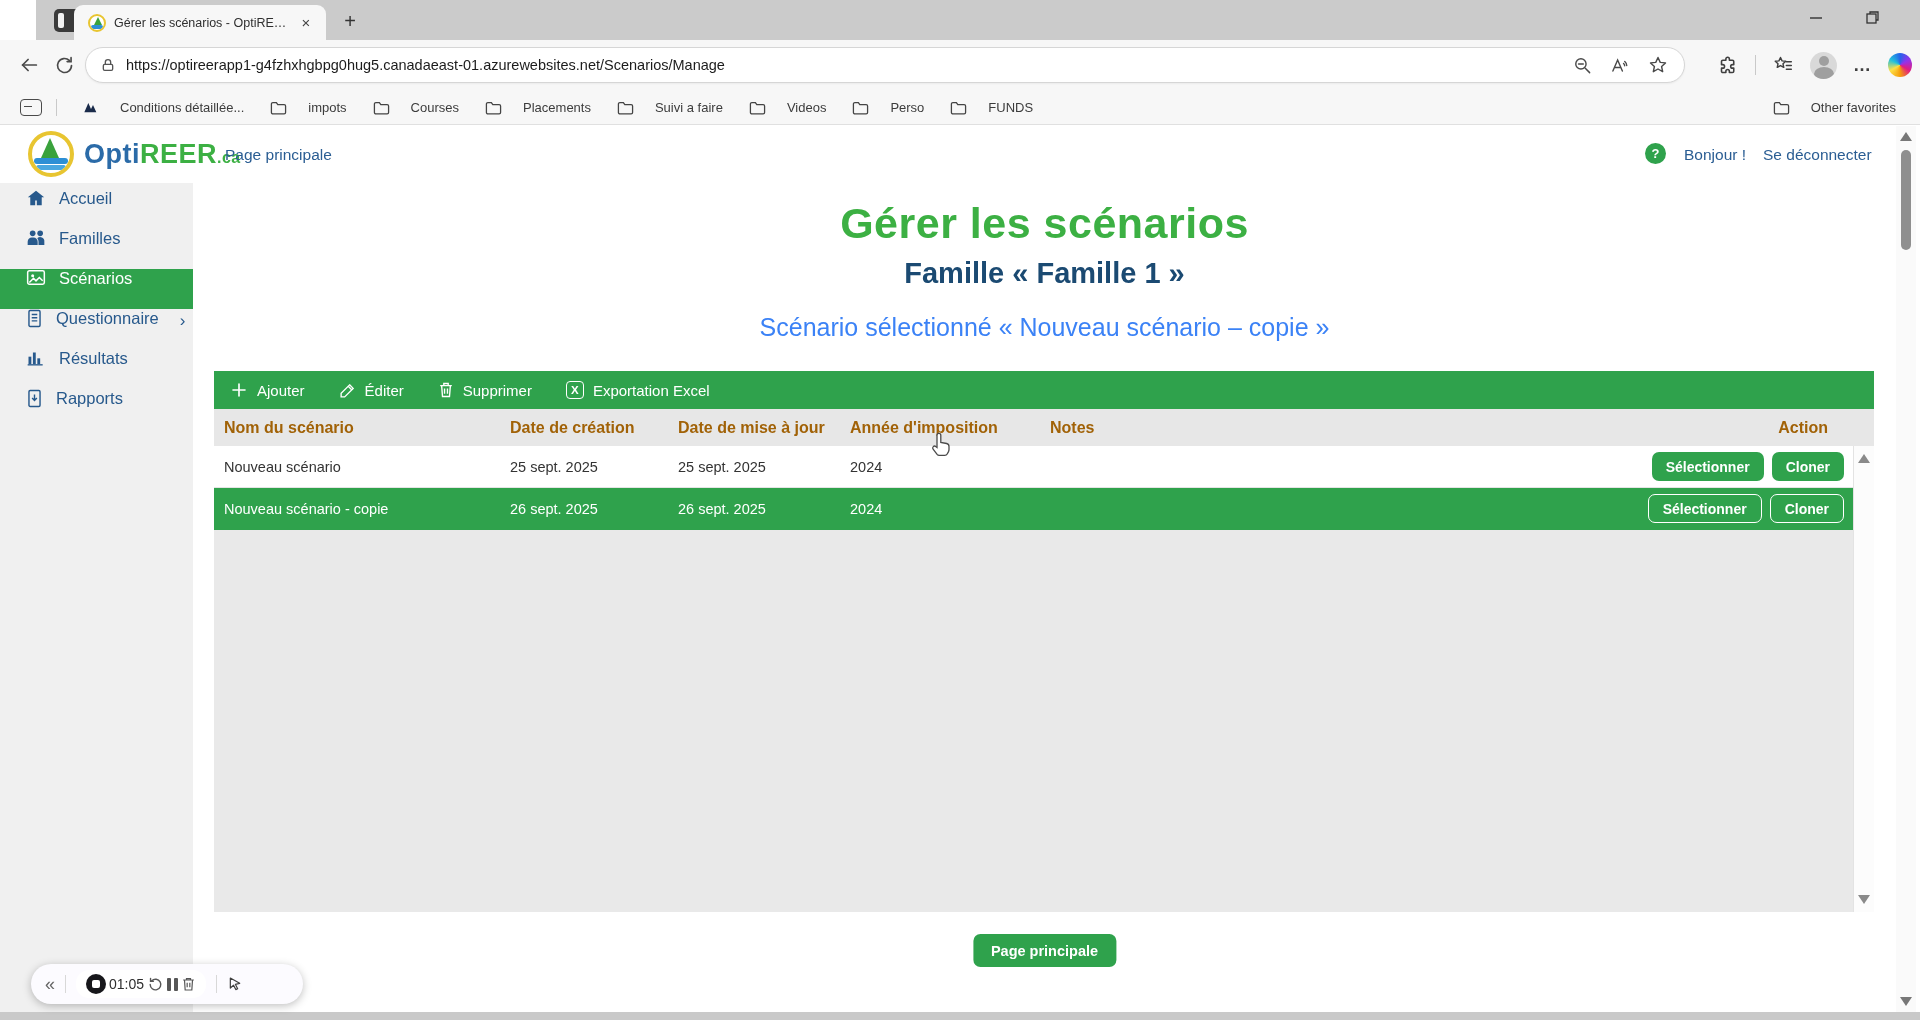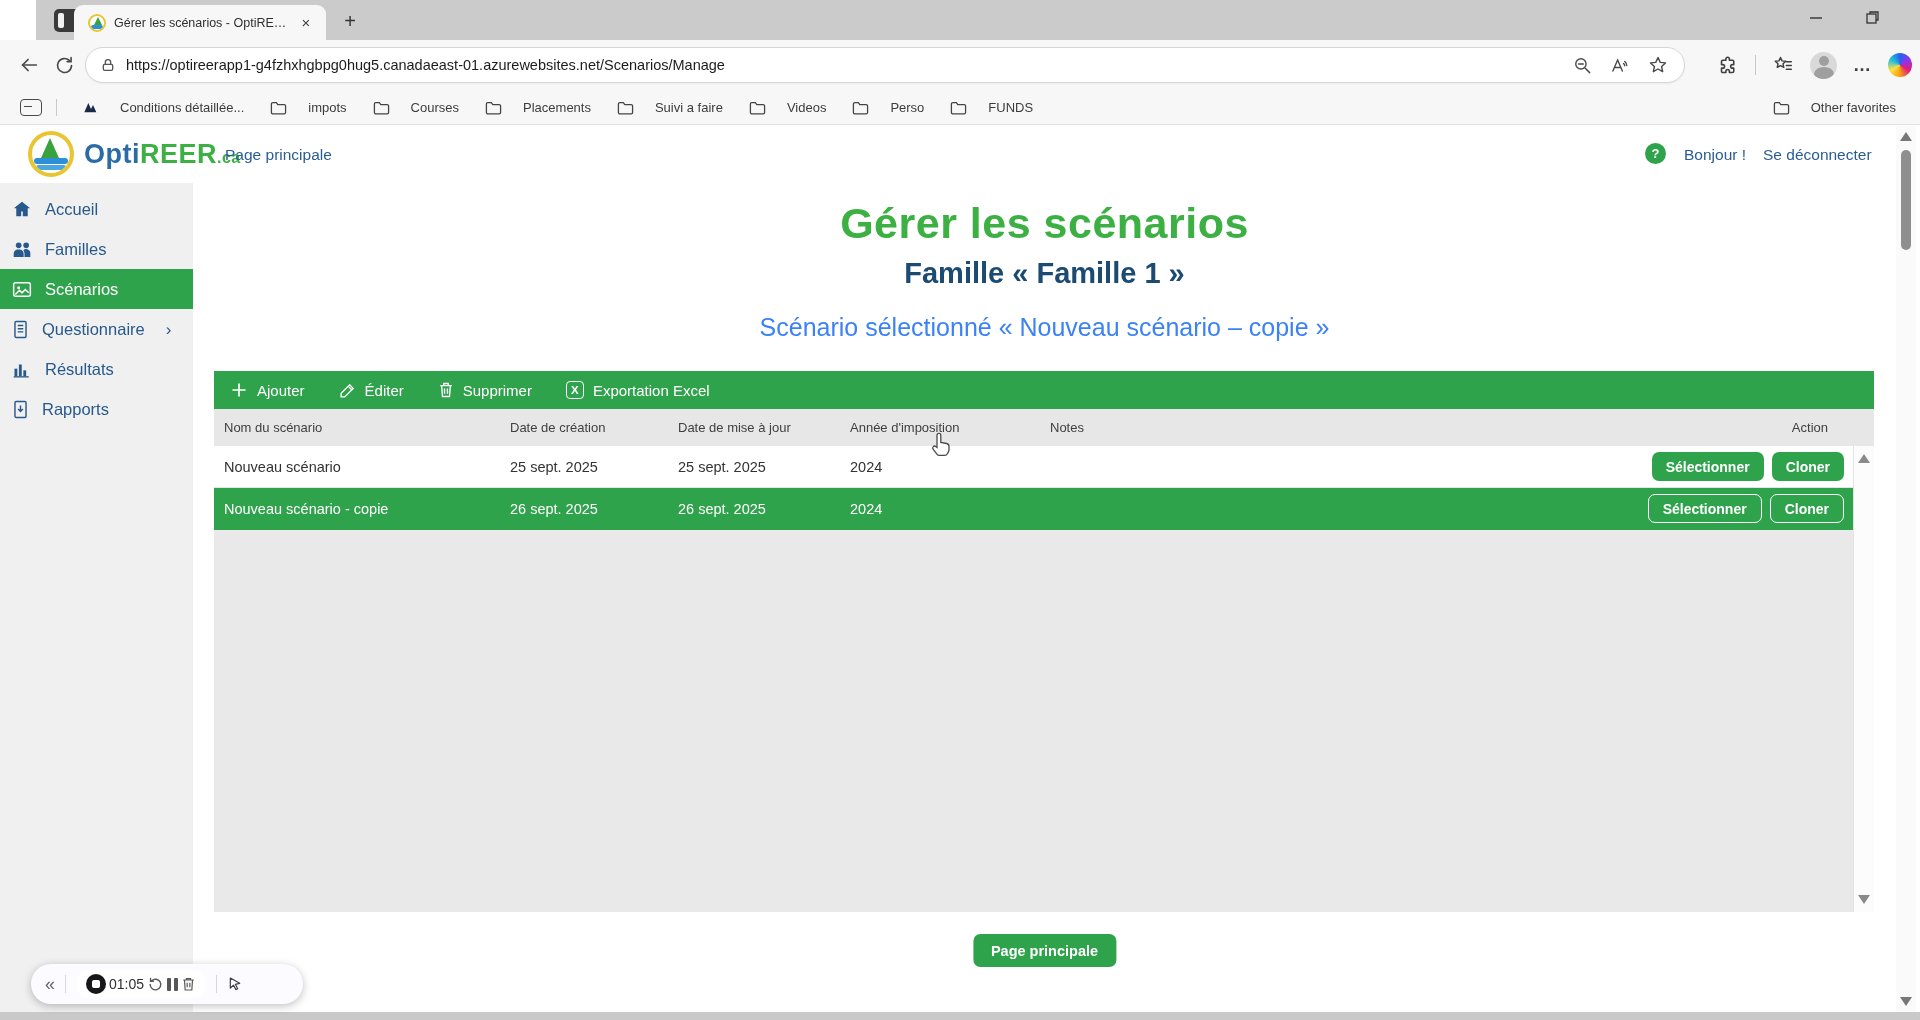--- a/index.html
+++ b/index.html
@@ -47,36 +47,36 @@
   .logo-circ .wave1 { position:absolute; left:2px; top:23px; width:34px; height:6px; background:#2d8fd5; border-radius:3px; }
   .logo-circ .wave2 { position:absolute; left:4px; top:30px; width:30px; height:5px; background:#4aa7e0; border-radius:3px; }
   .logo-text { font-size:27px; font-weight:bold; letter-spacing:.5px; }
   .logo-opti { color:#2b6ba8; } .logo-reer { color:#3cb043; }
   .logo-ca { font-size:16px; color:#3cb043; font-weight:bold; }
   .hdr-link { position:absolute; top:20px; font-size:15.5px; color:#2a5d93; cursor:pointer; }
   .help-circ { position:absolute; left:1645px; top:17px; width:21px; height:21px; border-radius:50%; background:#2fa24c; color:#fff; font-size:13px; font-weight:bold; text-align:center; line-height:21px; }
 
   
   .sidebar { position:absolute; left:0; top:183px; width:193px; height:829px; background:#f0f0f0; padding-top:6px; }
-  .side-item { height:40px; display:flex; align-items:center; gap:13px; padding-left:12px; font-size:16.5px; color:#27598c; cursor:pointer; }
+  .side-item { height:40px; display:flex; gap:13px; padding-left:26px; font-size:16.5px; color:#27598c; cursor:pointer; }
   .side-item.selected { background:#2fa24c; color:#ffffff; }
   .side-item .chev { font-size:17px; margin-left:8px; margin-top:2px; }
 
   .content { position:absolute; left:193px; top:183px; width:1703px; height:829px; background:#ffffff; }
   .h1 { margin-top:16px; text-align:center; font-size:43px; font-weight:bold; color:#3cb043; letter-spacing:.5px; }
   .h2 { margin-top:9px; text-align:center; font-size:29px; font-weight:600; color:#1b4a72; }
   .h3 { margin-top:23px; text-align:center; font-size:25px; font-weight:500; color:#3b82f6; }
 
   
   .panel { position:absolute; left:21px; top:188px; width:1660px; height:541px; }
   .gtoolbar { height:38px; background:#2fa24c; color:#fff; display:flex; align-items:center; gap:34px; padding-left:16px; font-size:15px; }
   .gt-item { display:flex; align-items:center; gap:9px; cursor:pointer; }
   .xbox { width:18px; height:18px; border:1.6px solid #fff; border-radius:4px; font-size:11.5px; font-weight:bold; text-align:center; line-height:16px; }
   .thead, .trow { display:grid; grid-template-columns:286px 168px 172px 200px 1fr 214px; align-items:center; padding-left:10px; }
-  .thead { height:37px; background:#e7e7e7; font-size:13px; font-weight:400; color:#404040; }
+  .thead { height:37px; background:#e7e7e7; font-size:16px; font-weight:700; color:#a16207; }
   .thead .col-action { text-align:right; padding-right:46px; }
   .trow { height:42px; font-size:14.5px; color:#333; background:#fff; border-bottom:1px solid #e4e4e4; }
   .trow.selected { background:#2fa24c; color:#fff; border-bottom:1px solid #2fa24c; }
   .cell-action { display:flex; justify-content:flex-end; gap:8px; padding-right:30px; }
   .btn { background:#2fa24c; color:#fff; font-size:14px; font-weight:600; border:none; border-radius:7px; height:29px; padding:0 14px; cursor:pointer; font-family:"Liberation Sans",sans-serif; }
   .trow.selected .btn { border:1.5px solid #ffffff; }
   .tfill { height:382px; background:#e9e9e9; }
   .inner-scroll { position:absolute; right:0; top:75px; bottom:0; width:21px; background:#fcfcfc; border-left:1px solid #e3e3e3; }
   .arr-up { position:absolute; top:8px; left:4px; width:0; height:0; border-left:6px solid transparent; border-right:6px solid transparent; border-bottom:9px solid #8a8a8a; }
   .arr-dn { position:absolute; bottom:8px; left:4px; width:0; height:0; border-left:6px solid transparent; border-right:6px solid transparent; border-top:9px solid #8a8a8a; }

